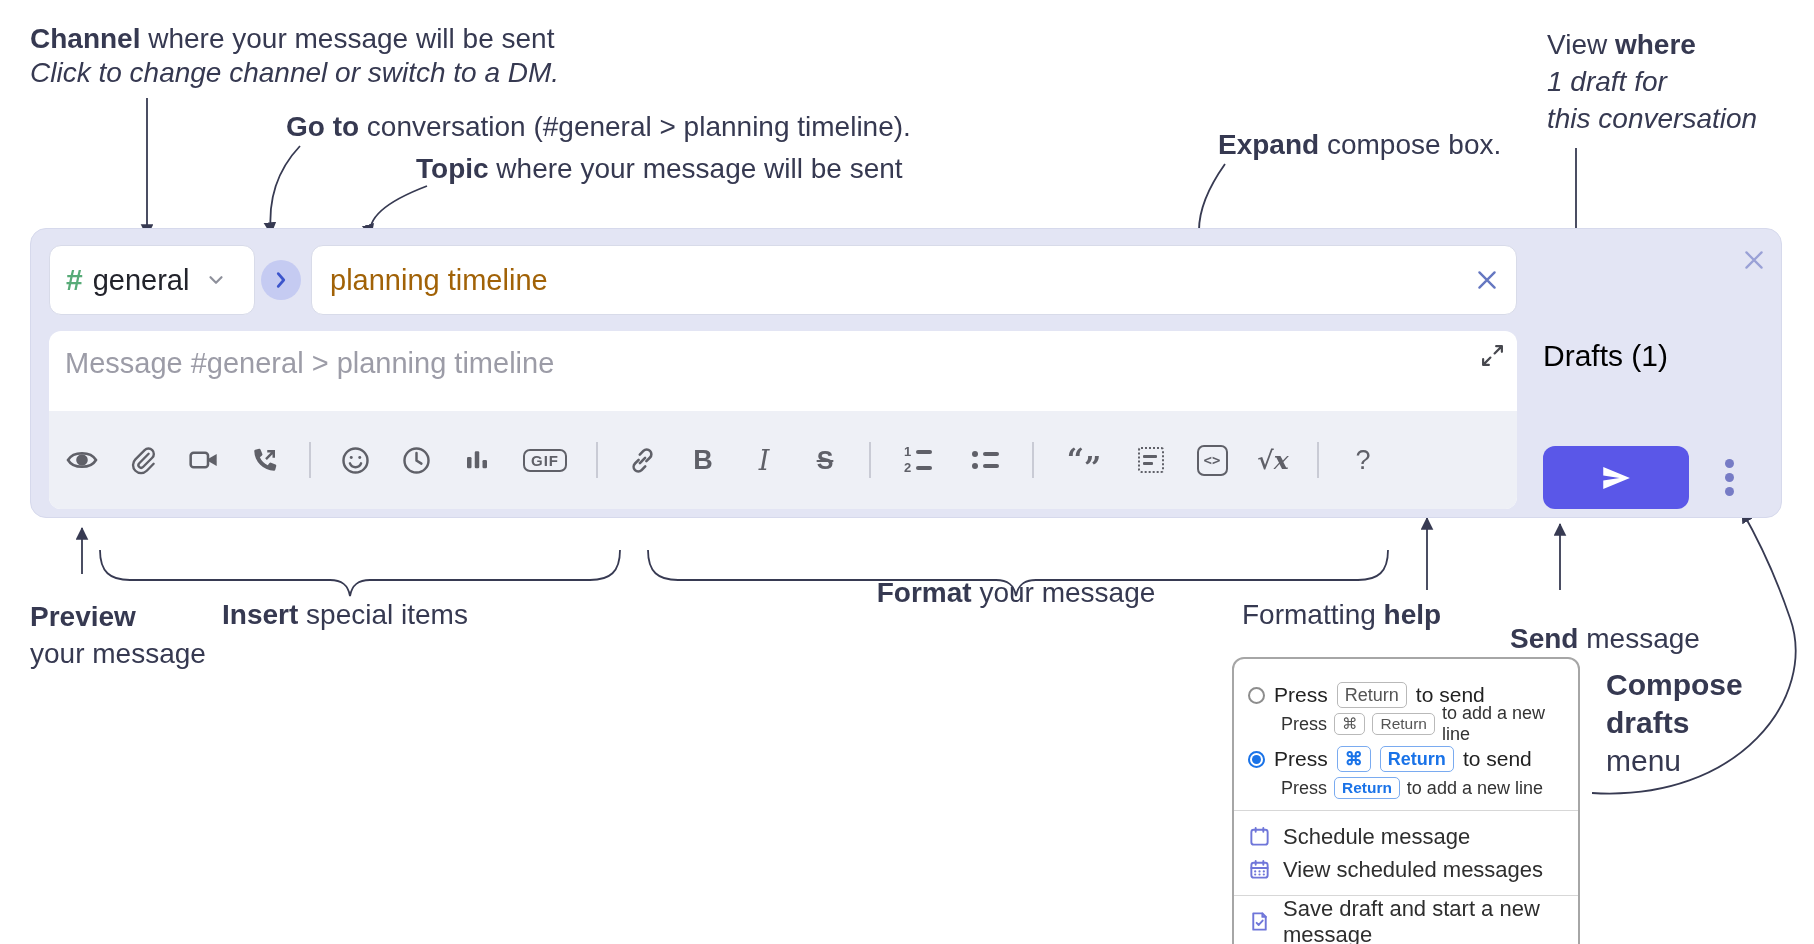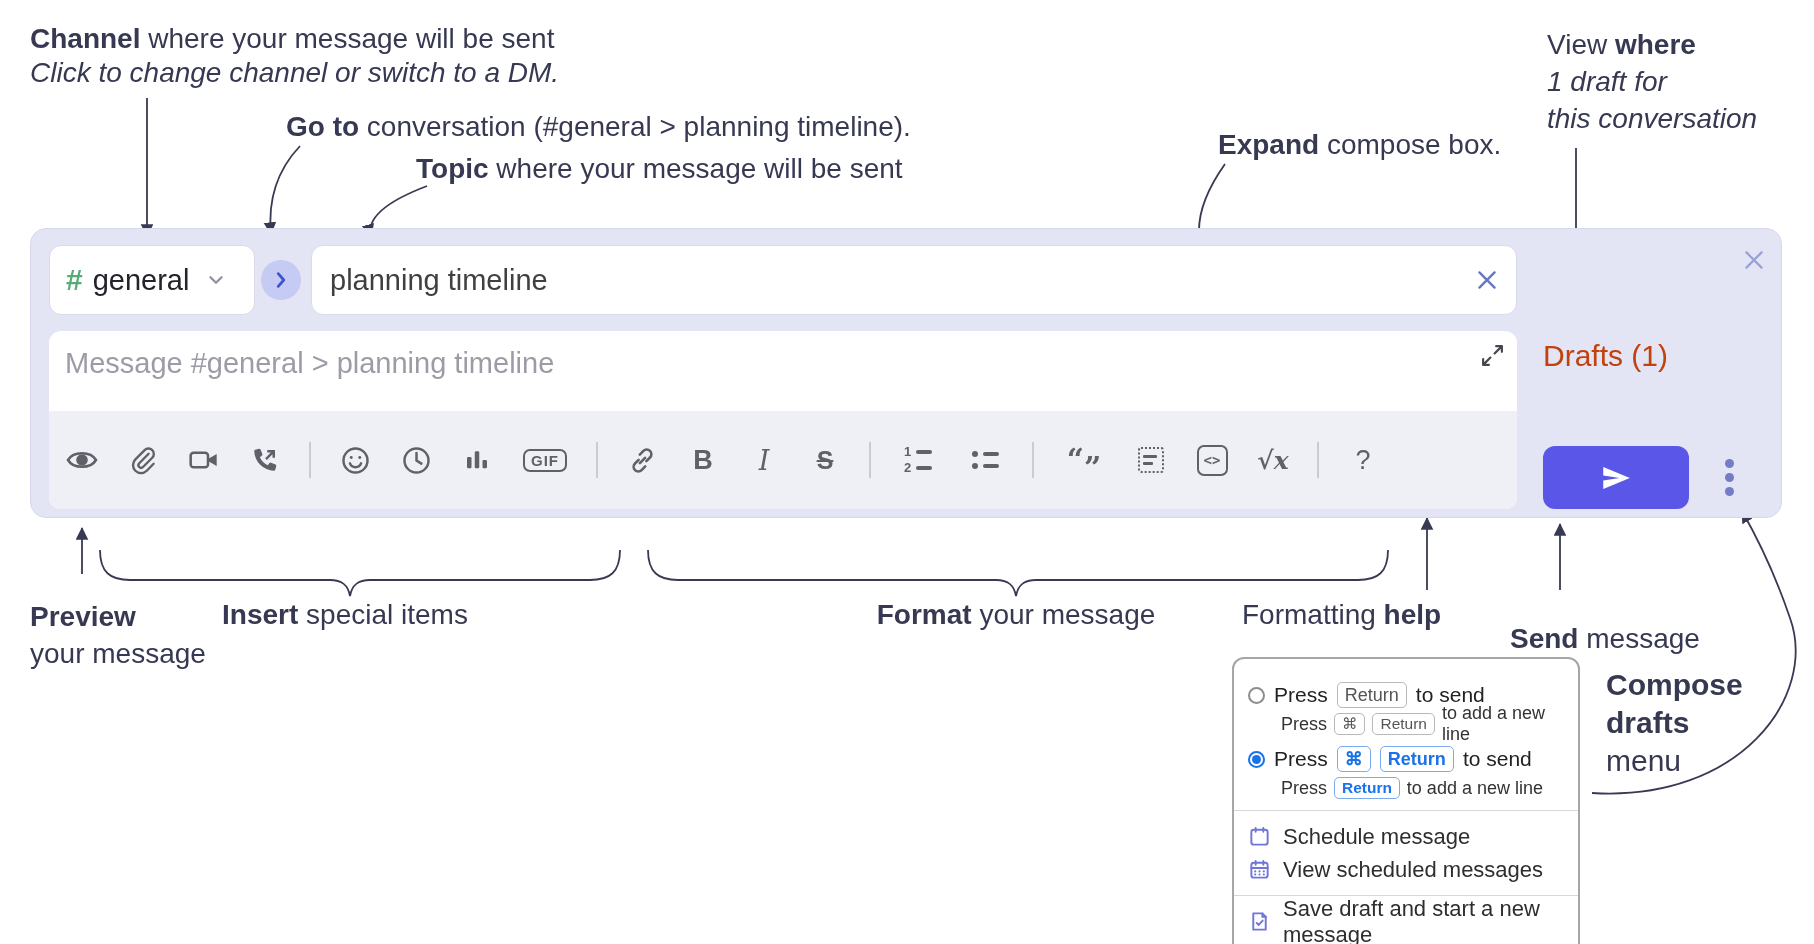--- a/index.html
+++ b/index.html
@@ -16,21 +16,21 @@
            border:1px solid #d6d9ec;border-radius:16px;box-sizing:border-box;}
   .chip{left:18px;top:16px;width:206px;height:70px;background:#fff;border:1px solid #d8dbe9;
         border-radius:12px;box-sizing:border-box;display:flex;align-items:center;gap:10px;
         padding:0 12px 0 16px;cursor:pointer;}
   .hash{color:#57ab77;font-size:30px;font-weight:700;}
   .chipname{font-size:29px;color:#22232b;}
   .gotobtn{left:230px;top:31px;width:40px;height:40px;border-radius:50%;background:#c5cbf2;
            display:flex;align-items:center;justify-content:center;cursor:pointer;}
   .topicbox{left:280px;top:16px;width:1206px;height:70px;background:#fff;border:1px solid #d8dbe9;
             border-radius:12px;box-sizing:border-box;display:flex;align-items:center;padding:0 54px 0 18px;}
-  .topictext{font-size:29px;color:#404040;}
+  .topictext{font-size:29px;color:#a16207;}
   .topicclear{position:absolute;right:16px;top:50%;transform:translateY(-50%);cursor:pointer;display:flex;}
   .composeclose{left:1708px;top:16px;width:30px;height:30px;cursor:pointer;display:flex;align-items:center;justify-content:center;}
   .msgbox{left:18px;top:102px;width:1468px;height:178px;background:#fff;border-radius:12px;}
   .placeholder{position:absolute;left:16px;top:16px;font-size:29px;color:#9c9ca7;}
   .expand{position:absolute;right:12px;top:12px;cursor:pointer;display:flex;}
   .toolbar{position:absolute;left:0;right:0;bottom:0;height:62px;background:#eef0f6;
            border-radius:0 0 12px 12px;display:flex;align-items:center;padding:18px 16px;gap:27px;}
   .ticon{display:flex;align-items:center;justify-content:center;width:34px;height:40px;cursor:pointer;
          color:#5f6068;flex:none;}
   .tdiv{width:2px;height:36px;background:#c9cbd5;flex:none;}
@@ -46,21 +46,21 @@
   .listnum{font-size:13px;font-weight:700;color:#5f6068;line-height:10px;}
   .listdot{width:6px;height:6px;border-radius:50%;background:#5f6068;}
   .listbar{width:16px;height:4px;border-radius:2px;background:#5f6068;}
   .quoteicon{font-family:"DejaVu Serif",serif;font-weight:700;font-size:30px;color:#5f6068;line-height:20px;}
   .q2{display:inline-block;transform:translateY(8px);}
   .spoilericon{width:26px;height:26px;border:2px dotted #5f6068;border-radius:3px;display:flex;
                flex-direction:column;justify-content:center;gap:4px;align-items:flex-start;padding-left:3px;box-sizing:border-box;}
   .spbar{height:3px;background:#5f6068;border-radius:1px;}
   .codeicon{width:27px;height:27px;border:2.4px solid #5f6068;border-radius:7px;display:flex;align-items:center;
             justify-content:center;font-size:14px;font-weight:700;color:#5f6068;font-family:"DejaVu Sans Mono",monospace;}
-  .draftslink{left:1512px;top:110px;font-size:30px;color:#c2410c;cursor:pointer;}
+  .draftslink{left:1512px;top:110px;font-size:30px;color:#000000;cursor:pointer;}
   .sendbtn{left:1512px;top:217px;width:146px;height:63px;background:#5a57e8;border-radius:12px;
            display:flex;align-items:center;justify-content:center;cursor:pointer;}
   .kebab{left:1678px;top:226px;width:40px;height:44px;display:flex;flex-direction:column;gap:5px;
          align-items:center;justify-content:center;cursor:pointer;}
   .kdot{width:9px;height:9px;border-radius:50%;background:#767bc5;}
   
   .popup{left:1232px;top:657px;width:348px;background:#fff;border:2px solid #a6a6a6;border-radius:12px;
          box-sizing:border-box;padding:20px 14px;font-size:21px;color:#222;}
   .optrow{display:flex;align-items:center;gap:9px;height:32px;cursor:pointer;}
   .subrow{display:flex;align-items:center;gap:7px;height:26px;margin-left:33px;font-size:18px;color:#333;}
@@ -278,21 +278,21 @@
     </div>
   </div>
 
   <div class="abs ann" style="left:30px;top:598px;line-height:37px;">
     <div><b>Preview</b></div>
     <div>your message</div>
   </div>
   <div class="abs ann center" style="left:345px;top:598px;">
     <b>Insert</b><span> special items</span>
   </div>
-  <div class="abs ann center" style="left:1016px;top:598px;text-align:center;">
+  <div class="abs ann center" style="left:1016px;top:576px;text-align:center;">
     <b>Format</b><span> your message</span>
   </div>
   <div class="abs ann" style="left:1242px;top:598px;">
     <span>Formatting </span><b>help</b>
   </div>
   <div class="abs ann" style="left:1510px;top:598px;margin-top:24px;">
     <b>Send</b><span> message</span>
   </div>
   <div class="abs ann" style="left:1606px;top:666px;line-height:38px;font-size:30px;">
     <div><b>Compose</b></div>

